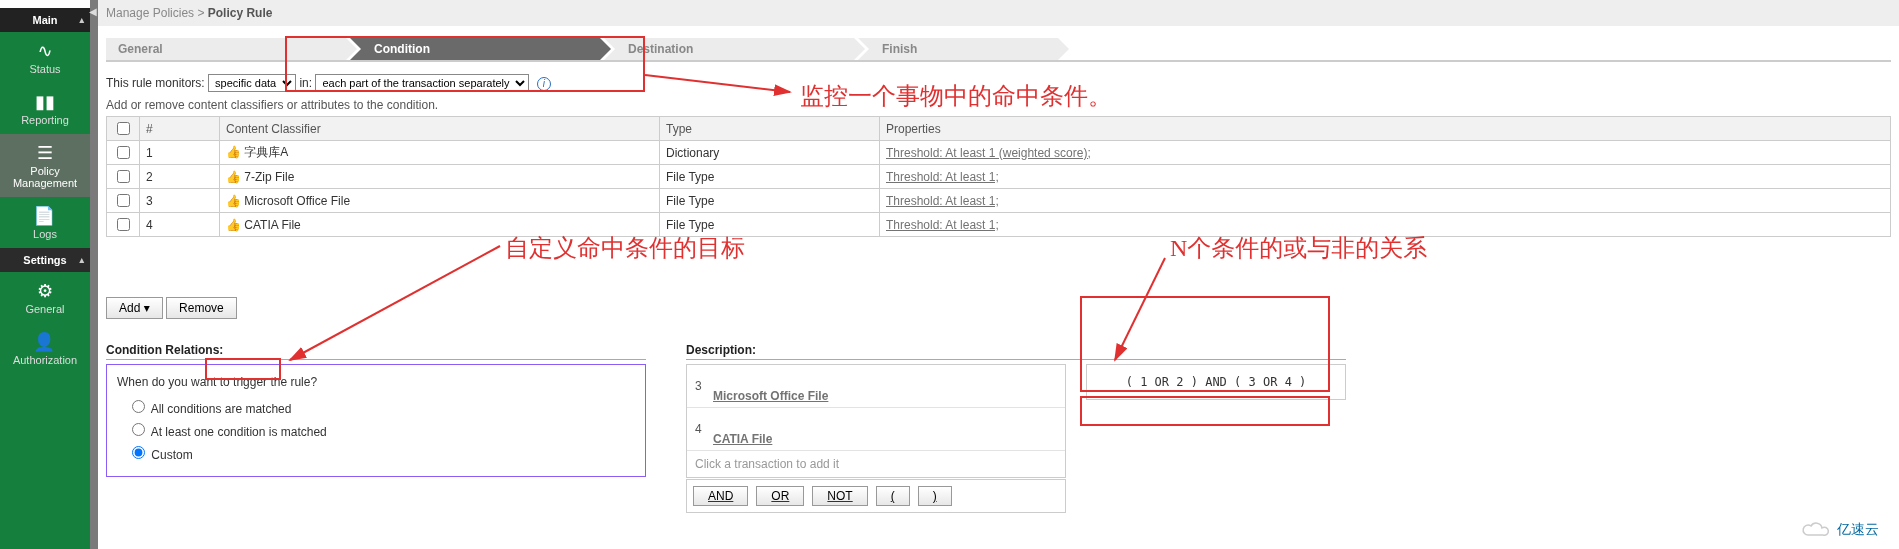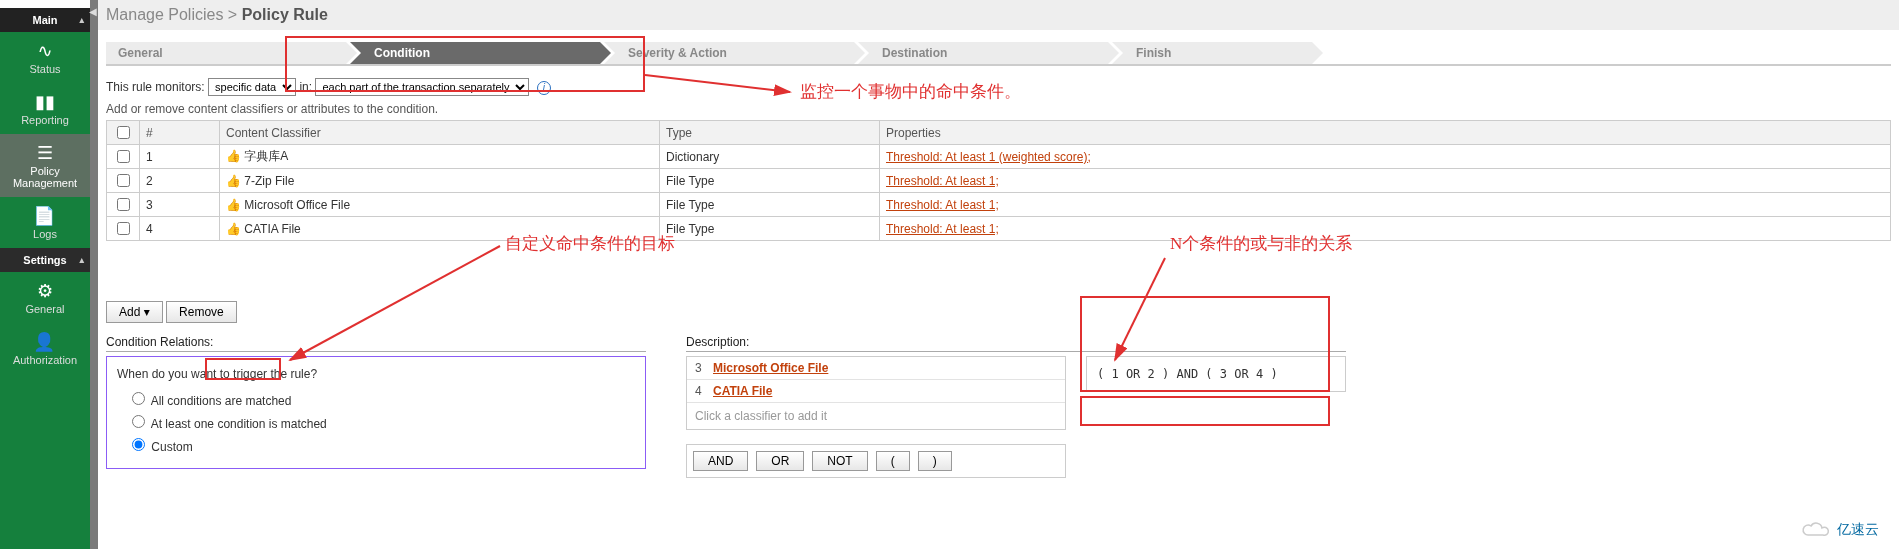--- a/index.html
+++ b/index.html
@@ -7,49 +7,49 @@
   .sidebar { position:absolute; left:0; top:8px; width:90px; height:549px; background:#15803d; color:#ccc; }
   .sidebar .hdr { background:#2b2b2b; text-align:center; padding:6px 0; font-weight:bold; font-size:11px; color:#fff; position:relative;}
   .sidebar .hdr.main { background:#222; }
   .sidebar .item { text-align:center; padding:10px 2px 8px 2px; color:#ddd; font-size:11px; }
   .sidebar .item.active { background:#5d6f61; color:#fff;}
   .sidebar .ic { display:block; font-size:18px; line-height:18px; margin-bottom:3px; color:#fff;}
   .caret { position:absolute; right:6px; top:7px; font-size:9px; color:#ccc;}
   .collapse-bar { position:absolute; left:90px; top:0; width:8px; height:549px; background:#7a7a7a;}
   .collapse-bar .tri { position:absolute; top:6px; left:-1px; color:#ddd; font-size:10px;}
   .content { position:absolute; left:98px; top:0; right:0; padding:0 8px;}
-  .breadcrumb { color:#888; padding:6px 2px; font-size:16px; background:#eee; margin:0 -8px; padding-left:8px;}
+  .breadcrumb { color:#888; padding:6px 2px; font-size:12px; background:#eee; margin:0 -8px; padding-left:8px;}
   .breadcrumb b { color:#555; font-weight:bold;}
   .wiz { margin-top:12px; border-bottom:2px solid #ccc; height:24px; position:relative; display:flex;}
   .step { position:relative; height:22px; line-height:22px; padding:0 18px 0 24px; color:#888; background:#ececec; margin-right:4px; font-weight:bold; font-size:12px;}
   .step.first{ padding-left:12px;}
   .step::after { content:""; position:absolute; right:-11px; top:0; width:0;height:0;border-top:11px solid transparent; border-bottom:11px solid transparent; border-left:11px solid #ececec; z-index:2;}
   .step::before { content:""; position:absolute; left:0; top:0; width:0;height:0;border-top:11px solid transparent; border-bottom:11px solid transparent; border-left:11px solid #fff;}
   .step.first::before{display:none;}
   .step.active { background:#6a6a6a; color:#fff;}
   .step.active::after { border-left-color:#6a6a6a;}
   .ruleline { margin:12px 0 6px 0;}
   .sel { border:1px solid #888; font-size:11px; padding:1px 2px; background:#fff;}
   .info-icon { display:inline-block; width:14px;height:14px;border:1px solid #2a6fbf; color:#2a6fbf; border-radius:50%; text-align:center; line-height:12px; font-size:10px; font-style:italic; margin-left:4px; vertical-align:middle;}
   .redbox { border:2px solid #e03030; position:absolute; pointer-events:none;}
-  .redtext { color:#e03030; font-size:17px; font-family:"SimSun","KaiTi",serif; position:absolute; pointer-events:none;}
+  .redtext { color:#e03030; font-size:24px; font-family:"SimSun","KaiTi",serif; position:absolute; pointer-events:none;}
   .arrow { position:absolute; pointer-events:none;}
   table.grid { border-collapse:collapse; width:100%; margin-top:4px;}
   table.grid th, table.grid td { border:1px solid #ccc; padding:2px 6px; text-align:left; font-size:12px; background:#fff;}
   table.grid th { background:#f2f2f2; font-weight:normal; color:#555;}
-  .link { color:#c2410c; text-decoration:underline; cursor:pointer;}
+  .link { color:#737373; text-decoration:underline; cursor:pointer;margin-top:20px;}
   .btn { border:1px solid #999; background:linear-gradient(#fff,#e7e7e7); padding:3px 12px; font-size:12px; cursor:pointer;}
-  .sectiontitle { font-weight:normal; color:#222; margin-top:2px; border-bottom:1px solid #aaa; padding-bottom:2px;}
+  .sectiontitle { font-weight:bold; color:#222; margin-top:14px; border-bottom:1px solid #aaa; padding-bottom:2px;}
   .relbox { border:1px solid #8b5cf6; padding:10px; margin-top:4px; width:540px;}
   .descbox { border:1px solid #ccc; margin-top:4px; width:600px;}
   .descbox .row { display:flex; align-items:center; padding:4px 8px; border-bottom:1px solid #e3e3e3;}
   .descbox .num { width:18px; color:#555;}
   .descbox .hint { color:#999; padding:6px 8px;}
-  .logicbar { border:1px solid #ccc; padding:6px; margin-top:14px; width:600px; display:flex; align-items:flex-end; gap:8px;}
-  .expr { border:1px solid #ccc; padding:10px; margin-top:4px; width:260px; font-family:monospace; font-size:12px;}
+  .logicbar { border:1px solid #ccc; padding:6px; margin-top:1px; width:600px; display:flex; align-items:flex-end; gap:8px;text-decoration:underline;}
+  .expr { border:1px solid #ccc; padding:10px; margin-top:4px; width:260px; text-align:center; font-family:monospace; font-size:12px;}
   .col2 { display:flex; gap:40px; align-items:flex-start; margin-top:10px;}
   .watermark { position:absolute; right:20px; bottom:10px; color:#0369a1; font-size:14px; display:flex; align-items:center; gap:6px;}
   #w0 { width:240px;} #w1 { width:250px;} #w2 { width:250px;} #w3 { width:250px;} #w4 { width:250px;} #w5 { width:200px;}
 </style>
 </head>
 <body>
 
 <div class="sidebar">
   <div class="hdr main">
     <span>Main</span>
@@ -90,21 +90,20 @@
   </div>
 
 <div class="content">
   <div class="breadcrumb">
     <span>Manage Policies</span><span> &gt; </span><b>Policy Rule</b>
   </div>
 
   <div class="wiz">
     <div class="step first" id="w0"><span>General</span></div>
     <div class="step active" id="w1"><span>Condition</span></div>
-    <div class="step" id="w2"><span>Severity &amp; Action</span></div>
     <div class="step" id="w4"><span>Destination</span></div>
     <div class="step" id="w5"><span>Finish</span></div>
   </div>
 
   <div class="ruleline">
     <span>This rule monitors:</span>
     <select class="sel"><option>specific data</option></select>
     <span>in:</span>
     <select class="sel"><option>each part of the transaction separately</option></select>
     <span class="info-icon">i</span>
@@ -174,21 +173,21 @@
         <div>
           <div class="descbox" style="width:380px;">
             <div class="row">
                 <span class="num">3</span>
                 <b class="link">Microsoft Office File</b>
               </div>
             <div class="row">
                 <span class="num">4</span>
                 <b class="link">CATIA File</b>
               </div>
-            <div class="hint">Click a classifier to add it</div>
+            <div class="hint">Click a transaction to add it</div>
           </div>
         </div>
         <div>
           <div class="expr">( 1 OR 2 ) AND ( 3 OR 4 )</div>
         </div>
       </div>
       <div class="logicbar" style="width:380px;">
         <button class="btn" style="padding:2px 14px;">AND</button>
         <button class="btn" style="padding:2px 14px;">OR</button>
         <button class="btn" style="padding:2px 14px;">NOT</button>

